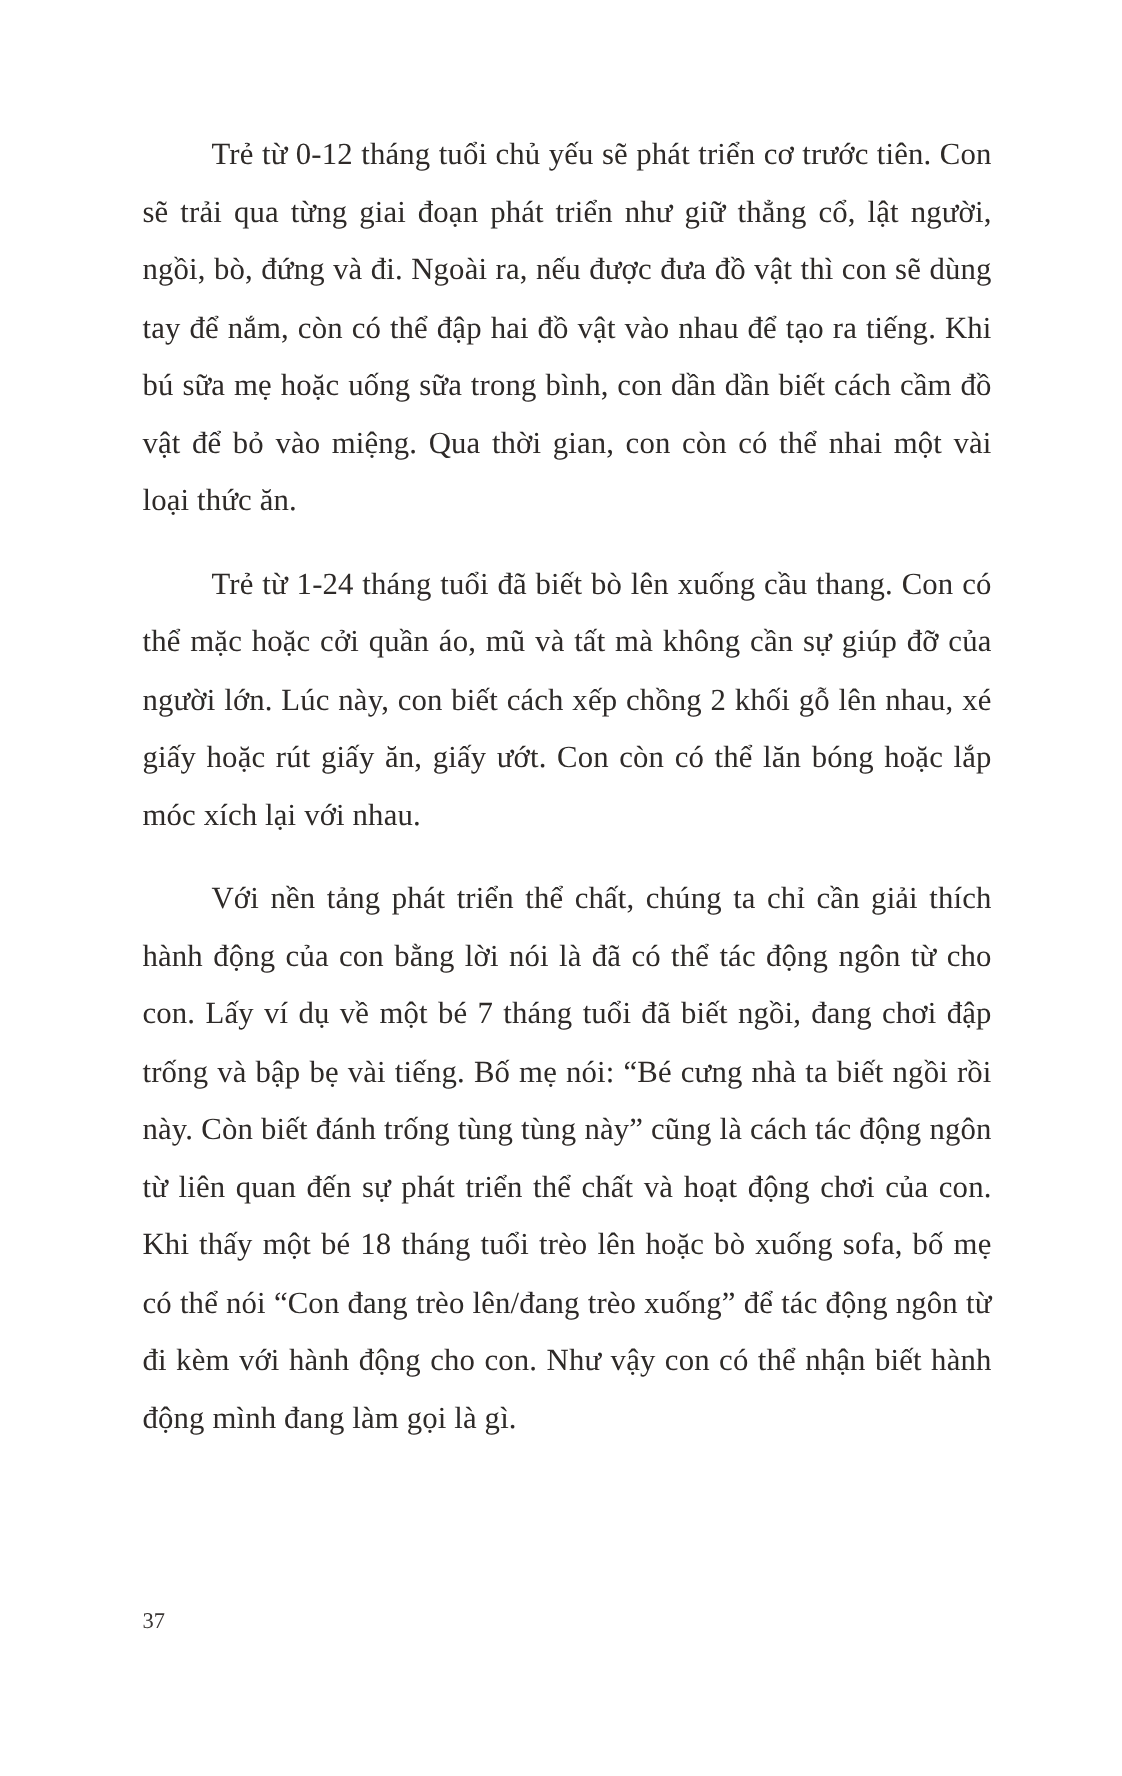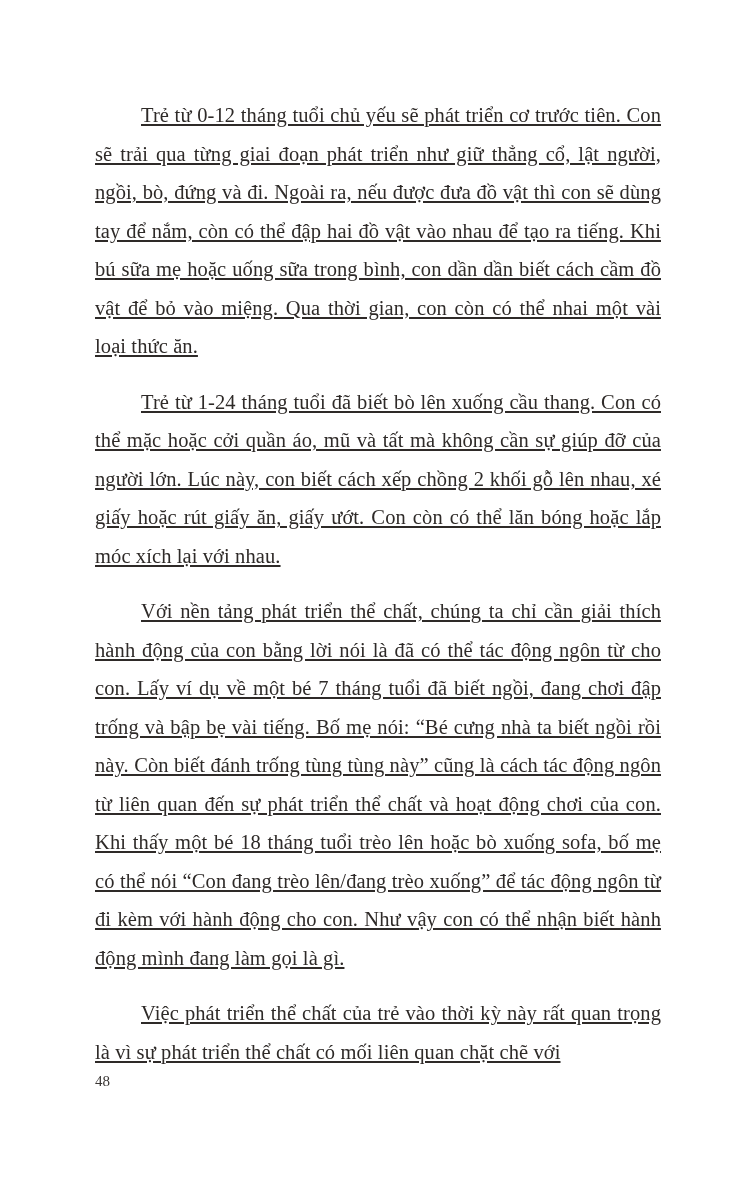--- a/index.html
+++ b/index.html
@@ -11,24 +11,23 @@
     position: relative;
     width: 748px;
     height: 1184px;
     background: #ffffff;
     overflow: hidden;
     font-family: "Liberation Serif", "DejaVu Serif", serif;
     color: #2e2a28;
   }
   .content {
     position: absolute;
-    top: 96px;
+    top: 84px;
     left: 95px;
     width: 566px;
-    text-decoration: underline;
   }
   .content p {
     margin: 0 0 17px 0;
     font-size: 20.5px;
     line-height: 38.5px;
     text-align: justify;
     text-indent: 46px;
     font-weight: 400;
     letter-spacing: 0.1px;
   }
@@ -42,16 +41,15 @@
   }
 </style>
 </head>
 <body>
 
 <div class="page">
   <div class="content">
     <p>Trẻ từ 0-12 tháng tuổi chủ yếu sẽ phát triển cơ trước tiên. Con sẽ trải qua từng giai đoạn phát triển như giữ thẳng cổ, lật người, ngồi, bò, đứng và đi. Ngoài ra, nếu được đưa đồ vật thì con sẽ dùng tay để nắm, còn có thể đập hai đồ vật vào nhau để tạo ra tiếng. Khi bú sữa mẹ hoặc uống sữa trong bình, con dần dần biết cách cầm đồ vật để bỏ vào miệng. Qua thời gian, con còn có thể nhai một vài loại thức ăn.</p>
     <p>Trẻ từ 1-24 tháng tuổi đã biết bò lên xuống cầu thang. Con có thể mặc hoặc cởi quần áo, mũ và tất mà không cần sự giúp đỡ của người lớn. Lúc này, con biết cách xếp chồng 2 khối gỗ lên nhau, xé giấy hoặc rút giấy ăn, giấy ướt. Con còn có thể lăn bóng hoặc lắp móc xích lại với nhau.</p>
     <p>Với nền tảng phát triển thể chất, chúng ta chỉ cần giải thích hành động của con bằng lời nói là đã có thể tác động ngôn từ cho con. Lấy ví dụ về một bé 7 tháng tuổi đã biết ngồi, đang chơi đập trống và bập bẹ vài tiếng. Bố mẹ nói: “Bé cưng nhà ta biết ngồi rồi này. Còn biết đánh trống tùng tùng này” cũng là cách tác động ngôn từ liên quan đến sự phát triển thể chất và hoạt động chơi của con. Khi thấy một bé 18 tháng tuổi trèo lên hoặc bò xuống sofa, bố mẹ có thể nói “Con đang trèo lên/đang trèo xuống” để tác động ngôn từ đi kèm với hành động cho con. Như vậy con có thể nhận biết hành động mình đang làm gọi là gì.</p>
-    <p>Việc phát triển thể chất của trẻ vào thời kỳ này rất quan trọng là vì sự phát triển thể chất có mối liên quan chặt chẽ với</p>
   </div>
-  <div class="page-number">48</div>
+  <div class="page-number">37</div>
 </div>
 
 </body></html>

